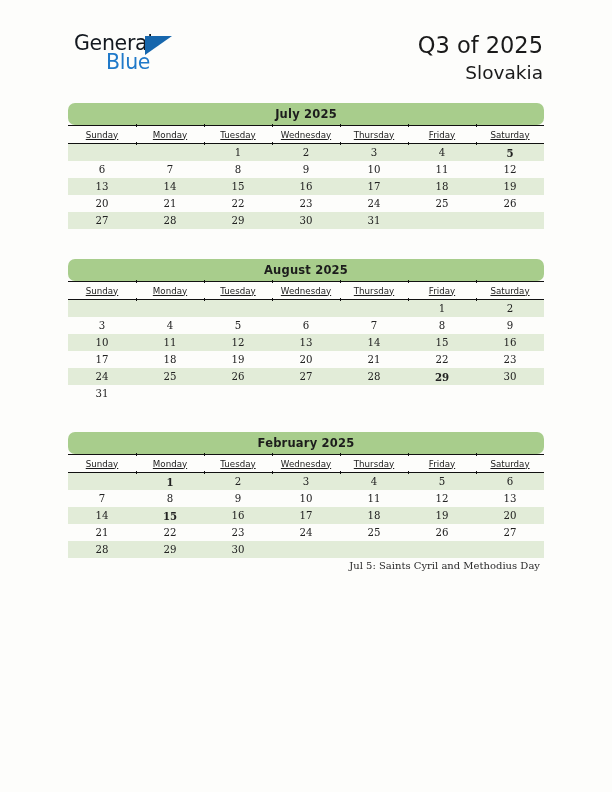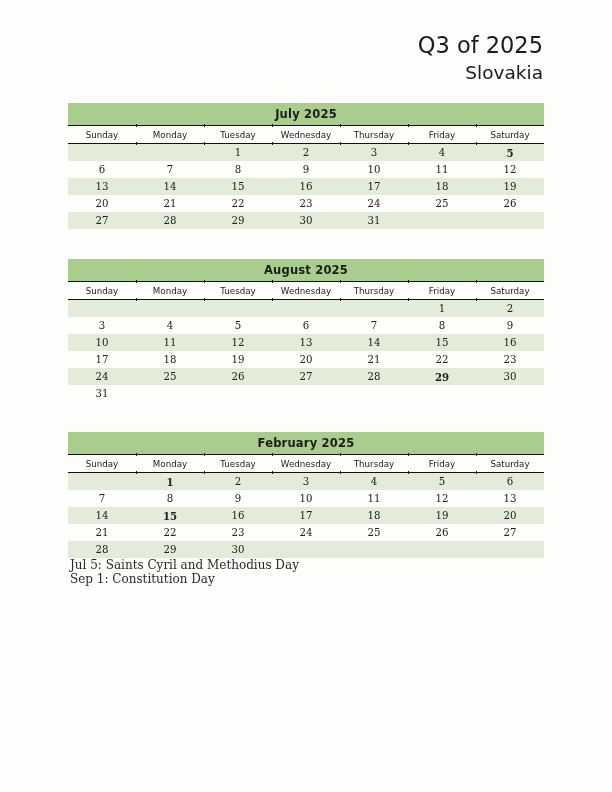--- a/index.html
+++ b/index.html
@@ -105,37 +105,39 @@
   .cal-title {
     height: 22px;
     line-height: 22px;
     background: #a8cd8c;
     text-align: center;
     font-family: "DejaVu Sans", sans-serif;
     font-weight: bold;
     font-size: 11.5px;
     color: #1c1c1c;
     letter-spacing: 0.2px;
+    border-radius: 7px;
   }
   table.cal-grid {
     width: 476px;
     border-collapse: collapse;
     table-layout: fixed;
   }
   table.cal-grid th {
     height: 17px;
     font-family: "DejaVu Sans", sans-serif;
     font-weight: normal;
     font-size: 8.7px;
     color: #1c1c1c;
     text-align: center;
     border-top: 1.3px solid #111;
     border-bottom: 1.3px solid #111;
     padding: 0;
     position: relative;
+    text-decoration: underline;
   }
   table.cal-grid th + th::before {
     content: "";
     position: absolute;
     left: 0;
     top: -2.4px;
     width: 1.3px;
     height: 3px;
     background: #111;
   }
@@ -170,32 +172,38 @@
 
   
   .notes {
     position: absolute;
     left: 70px;
     top: 559px;
     width: 470px;
   }
   .note-line {
     font-family: "DejaVu Serif", serif;
-    font-size: 12px;
+    font-size: 10px;
     color: #2a2a2a;
     line-height: 13.6px;
     white-space: nowrap;
+    text-align: right;
   }
 </style>
 </head>
 <body>
 
 <div class="page">
 
   <div class="header">
+    <div class="logo">
+      <span class="logo-general">General</span>
+      <span class="logo-mark"></span>
+      <span class="logo-blue">Blue</span>
+    </div>
 
     <div class="title-block">
       <div class="title-main">Q3 of 2025</div>
       <div class="title-sub">Slovakia</div>
     </div>
   </div>
 
   <div class="calendars" id="calendars-root">
       <div class="calendar">
         <div class="cal-title">July 2025</div>
@@ -392,16 +400,15 @@
               <td></td>
               <td></td>
             </tr>
           </tbody>
         </table>
       </div>
     </div>
 
   <div class="notes" id="notes-root">
       <div class="note-line">Jul 5: Saints Cyril and Methodius Day</div>
-      <div class="note-line">Sep 1: Constitution Day</div>
     </div>
 
 </div>
 
 </body></html>

